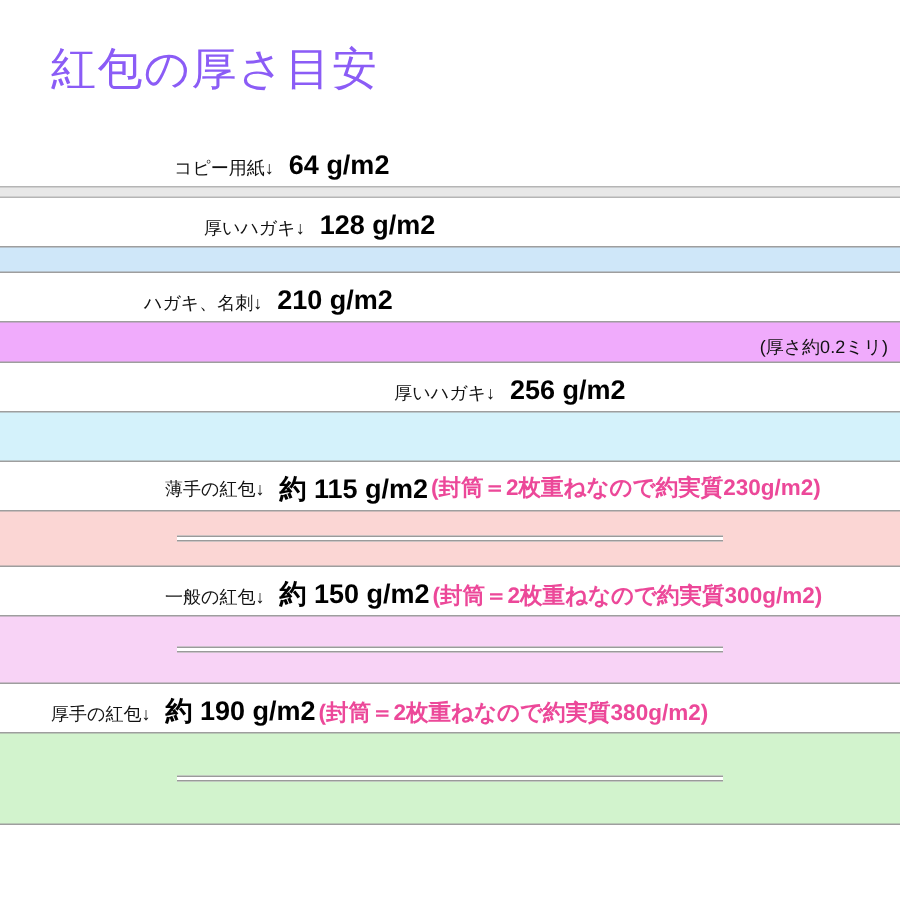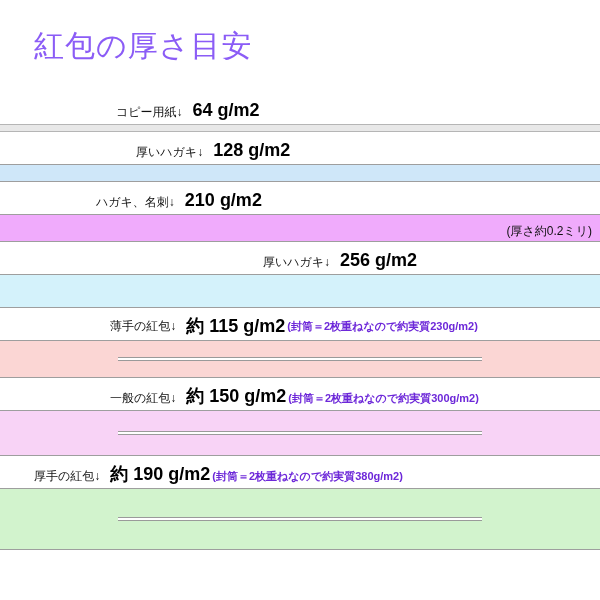--- a/index.html
+++ b/index.html
@@ -55,23 +55,23 @@
     color: #111111;
     text-align: right;
   }
   .lbl-value {
     font-size: 18px;
     font-weight: bold;
     color: #000000;
     margin-left: 10px;
   }
   .lbl-note {
-    font-size: 11px;
+    font-size: 15px;
     font-weight: bold;
-    color: #6d28d9;
+    color: #ec4899;
     margin-left: 2px;
   }
   
   .labelline.a1 { padding-left: 116px; }
   .labelline.a2 { padding-left: 136px; }
   .labelline.a3 { padding-left: 96px; }
   .labelline.a4 { padding-left: 116px; justify-content: center; }
   .labelline.a5 { padding-left: 110px; align-items: flex-end; }
   .labelline.a6 { padding-left: 110px; }
   .labelline.a7 { }

